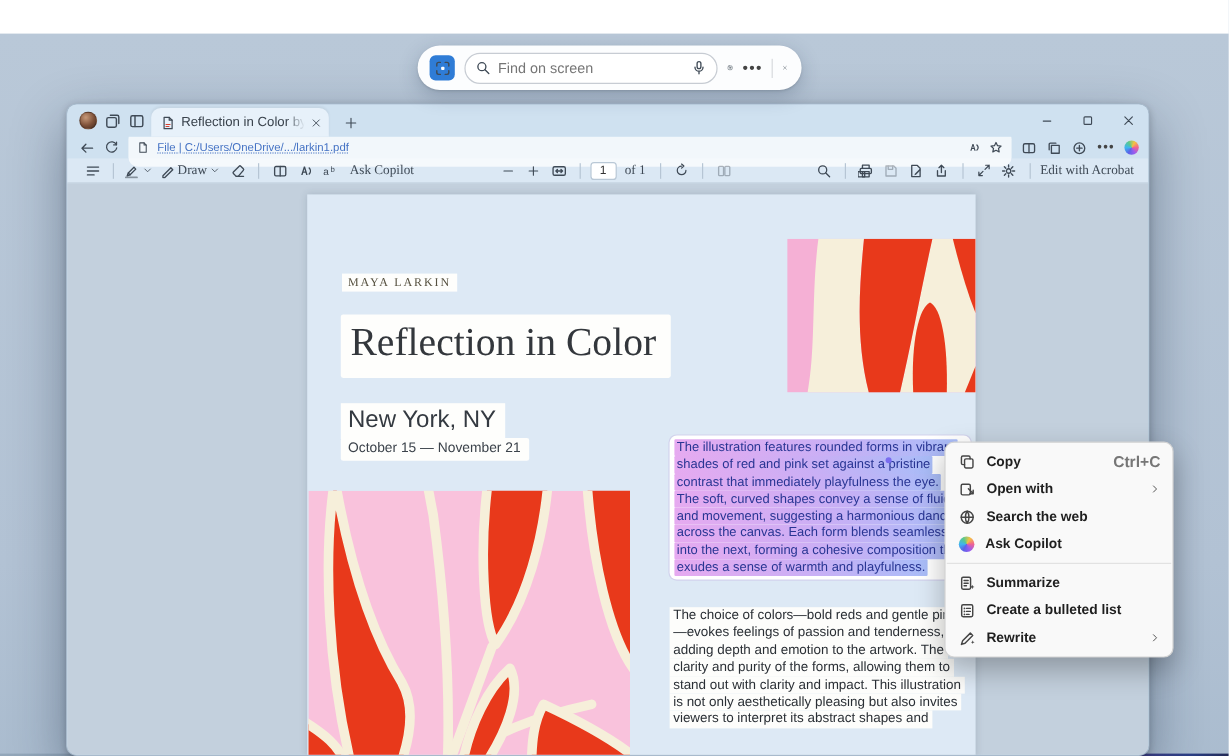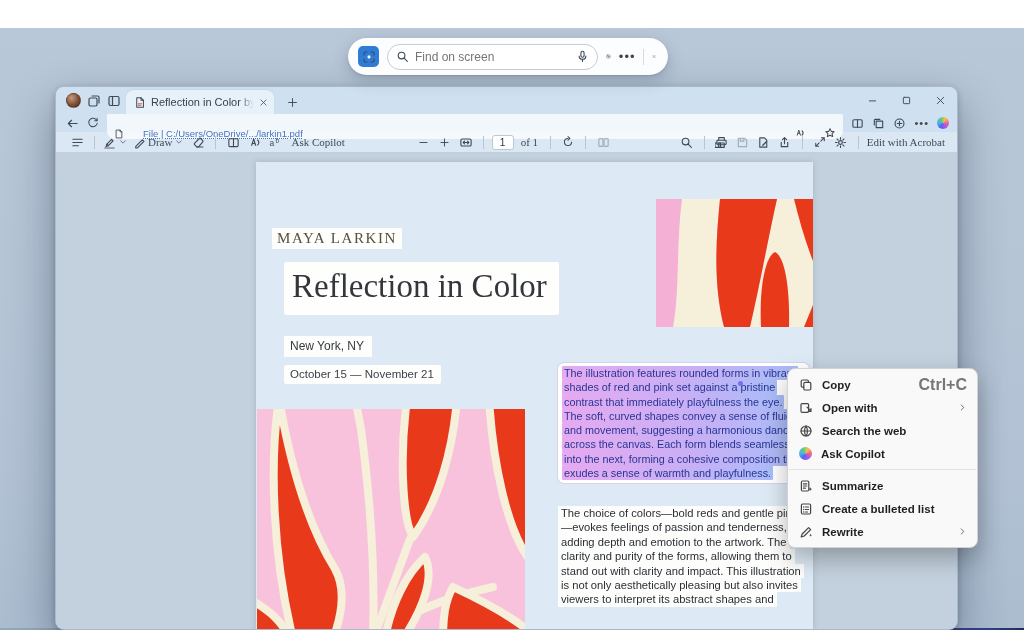--- a/index.html
+++ b/index.html
@@ -27,59 +27,59 @@
   .tb-icons { display:flex; align-items:center; gap:6px; height:27px; padding-left:10px; }
   .avatar { width:15px; height:15px; border-radius:50%; background:radial-gradient(circle at 35% 30%, #c89a7a 0%, #7d5038 55%, #402a20 100%); border:1px solid rgba(0,0,0,.15); }
   .tab { position:absolute; left:70px; bottom:0; width:148px; height:24px; background:#e7f1fa; border-radius:8px 8px 0 0;
     display:flex; align-items:center; padding:0 6px 0 8px; gap:5px; box-shadow:0 -1px 2px rgba(0,0,0,.05); }
   .tab-title { flex:1; font-size:11px; color:#39424c; white-space:nowrap; overflow:hidden; -webkit-mask-image:linear-gradient(90deg,#000 85%,transparent); mask-image:linear-gradient(90deg,#000 85%,transparent); }
   .newtab { position:absolute; left:226px; bottom:2px; width:20px; height:20px; display:flex; align-items:center; justify-content:center; color:#3c4650; font-size:14px; border-radius:4px; }
   .win-controls { position:absolute; right:0; top:0; height:27px; display:flex; }
   .win-btn { width:34px; height:27px; display:flex; align-items:center; justify-content:center; color:#3c4650; }
 
   .addrbar { height:18px; background:#cfe1f0; display:flex; align-items:center; padding:0 8px 0 10px; gap:8px; }
-  .urlpill { flex:1; height:31px; background:rgba(255,255,255,.72); border-radius:8px; display:flex; align-items:flex-end; padding:0 7px; gap:19px; }
+  .urlpill { flex:1; height:31px; background:rgba(255,255,255,.72); border-radius:8px; display:flex; align-items:center; padding:0 7px; gap:7px; }
   .url-text { flex:1; font-size:9.5px; color:#4472c4; text-decoration:underline dotted 1px; white-space:nowrap; overflow:hidden; }
   .addr-right { display:flex; align-items:center; gap:8px; }
 
   .pdfbar { height:21px; background:#dbe8f4; border-bottom:1px solid #c0cfdd; display:flex; align-items:center; padding:0 12px; color:#3f4a56; }
   .grp { display:flex; align-items:center; gap:3px; }
   .tbtn { display:flex; align-items:center; justify-content:center; min-width:18px; height:18px; border-radius:4px; gap:2px; }
   .tlabel { font-size:11px; color:#3f4a56; white-space:nowrap;font-family:Liberation Serif, serif; }
   .sep { width:1px; height:13px; background:#b6c5d4; margin:0 5px; }
   .pagebox { width:22px; height:15px; background:#fff; border:1px solid #b9c8d6; border-radius:3px; font-size:10px; text-align:center; color:#333; font-family:"Liberation Sans","DejaVu Sans",sans-serif; }
   .dim { opacity:.38; }
 
   .content { position:relative; height:477px; background:#c3d0dd; overflow:hidden; }
   .page { position:absolute; left:200px; top:9px; width:557px; height:469px; background:#dde9f5; box-shadow:0 0 6px rgba(50,70,90,.18); }
 
   .chip { position:absolute; background:#fefefc; width:max-content; }
-  .author { left:16px; top:66px; padding:2px 5px; font-family:"Liberation Serif","DejaVu Serif",serif; font-size:15px; letter-spacing:1.6px; color:#55503f; }
+  .author { left:29px; top:66px; padding:2px 5px; font-family:"Liberation Serif","DejaVu Serif",serif; font-size:10px; letter-spacing:1.6px; color:#55503f; }
   .doc-title { left:28px; top:100px; padding:6px 12px 10px 8px; font-family:"Liberation Serif","DejaVu Serif",serif; font-size:33px; color:#33373c; border-radius:2px; }
-  .location { left:28px; top:174px; padding:3px 8px 4px 6px; font-size:12px; color:#343a41; }
+  .location { left:28px; top:174px; padding:3px 8px 4px 6px; font-size:20px; color:#343a41; }
   .dates { left:28px; top:203px; padding:3px 7px 4px 6px; font-size:11.5px; color:#3c434b; border-radius:2px; }
 
   .art { position:absolute; }
   .art-tr { left:400px; top:37px; width:157px; height:128px; }
   .art-bl { left:1px; top:247px; width:268px; height:222px; }
 
   .hl-wrap { position:absolute; left:302px; top:201px; background:#fff; padding:3px 4px; border-radius:6px; box-shadow:0 0 0 1px rgba(200,190,230,.5); }
   .hl-line { display:block; width:max-content; font-size:10.8px; line-height:14.3px; padding:0 2px; color:#283593;
     background:linear-gradient(90deg,#e6aaf0 0%,#c9aff5 55%,#a9bdf8 100%); border-radius:1px; }
   .sel-handle { position:absolute; left:482px; top:219px; width:5px; height:5px; border-radius:50%; background:#7a6cf0; box-shadow:0 6px 0 0 rgba(122,108,240,.0); }
 
   .para-wrap { position:absolute; left:302px; top:344px; }
   .p-line { display:block; width:max-content; font-size:11.2px; line-height:14.4px; padding:0 3px; color:#2a2f35; background:#fdfdfb; }
 
   
   .ctxmenu { position:absolute; left:787px; top:340px; width:191px; background:#f9f9f9; border:1px solid #d3d3d3; border-radius:8px;
     box-shadow:0 10px 24px rgba(0,0,0,.28); padding:4px 0; z-index:60; }
   .mi { display:flex; align-items:center; height:23px; padding:0 10px 0 11px; gap:9px; color:#1f1f1f; font-size:11.5px;font-weight:bold; }
   .mi-label { flex:1; white-space:nowrap; }
-  .mi-shortcut { font-size:16px; color:#767676; }
+  .mi-shortcut { font-size:13px; color:#767676; }
   .mi-divider { height:1px; background:#e2e2e2; margin:4px 1px; }
 
   .ico { display:block; }
   .ico * { stroke:#3f4a56; stroke-width:1.2; fill:none; stroke-linecap:round; stroke-linejoin:round; }
   .ico .fil { fill:#3f4a56; stroke:none; }
   .mico * { stroke:#454545; }
   .copilot-dot { width:13px; height:13px; border-radius:50%; background:conic-gradient(from 210deg,#5a63e8,#3fb6f0,#59c98d,#f5c242,#f06292,#9a5cf0,#5a63e8); flex:0 0 auto; }
   .copilot-dot.small { width:12px; height:12px; }
   .chev { margin-left:1px; }
 </style>

